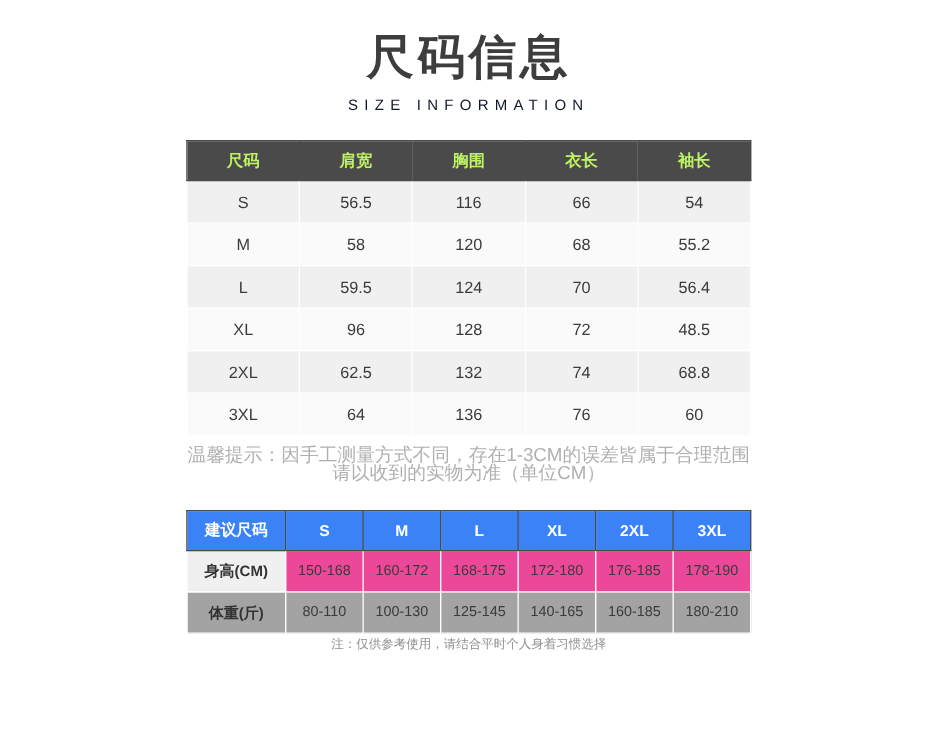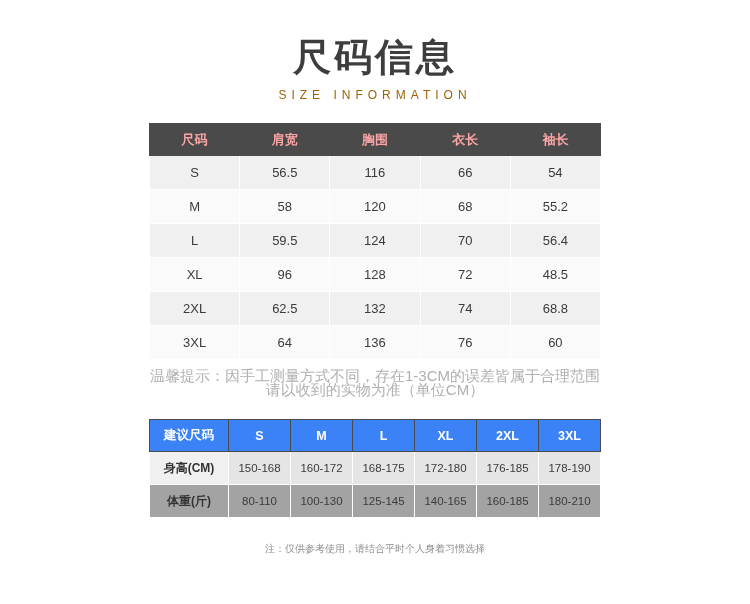--- a/index.html
+++ b/index.html
@@ -15,51 +15,51 @@
     overflow: hidden;
   }
   .page {
     position: relative;
     width: 750px;
     height: 604px;
   }
 
   
   .header {
-    padding-top: 33px;
+    padding-top: 22px;
     text-align: center;
   }
   .title-main {
     font-size: 38px;
     font-weight: bold;
     color: #3d3d3d;
     letter-spacing: 3px;
     line-height: 48px;
   }
   .title-sub {
     margin-top: 6px;
     font-size: 12px;
-    color: #a16207;
+    color: #0f172a;
     letter-spacing: 5px;
     line-height: 16px;
   }
 
   
   .table-wrap {
     margin: 20px auto 0 auto;
     width: 452px;
   }
   table.size-table {
     width: 452px;
     border-collapse: collapse;
     table-layout: fixed;
   }
   table.size-table th {
     background: #4a4a4a;
-    color: #fca5a5;
+    color: #bef264;
     font-size: 13px;
     font-weight: bold;
     height: 29px;
     text-align: center;
     border: 1px solid #4a4a4a;
   }
   table.size-table td {
     height: 31px;
     font-size: 13px;
     text-align: center;
@@ -100,36 +100,36 @@
     height: 29px;
     text-align: center;
     border: 1px solid #4a4a4a;
   }
   table.rec-table td {
     height: 30px;
     font-size: 11.5px;
     text-align: center;
     color: #3b3b3b;
     border: 1px solid #ffffff;
-    background: #e5e5e5;
+    background: #ec4899;
   }
   table.rec-table td.rowhead {
     font-size: 12px;
     font-weight: bold;
     color: #333333;
     background: #f0f0f0;
     margin-left: 23px;
   }
   table.rec-table tr.alt td {
     background: #a3a3a3;
   }
 
   .note-small2 {
     width: 452px;
-    margin: 24px auto 0 auto;
+    margin: 2px auto 0 auto;
     font-size: 10px;
     color: #8f8f8f;
     text-align: center;
     line-height: 14px;
   }
 
   
   .bottom-note {
     margin-top: 24px;
     text-align: center;

